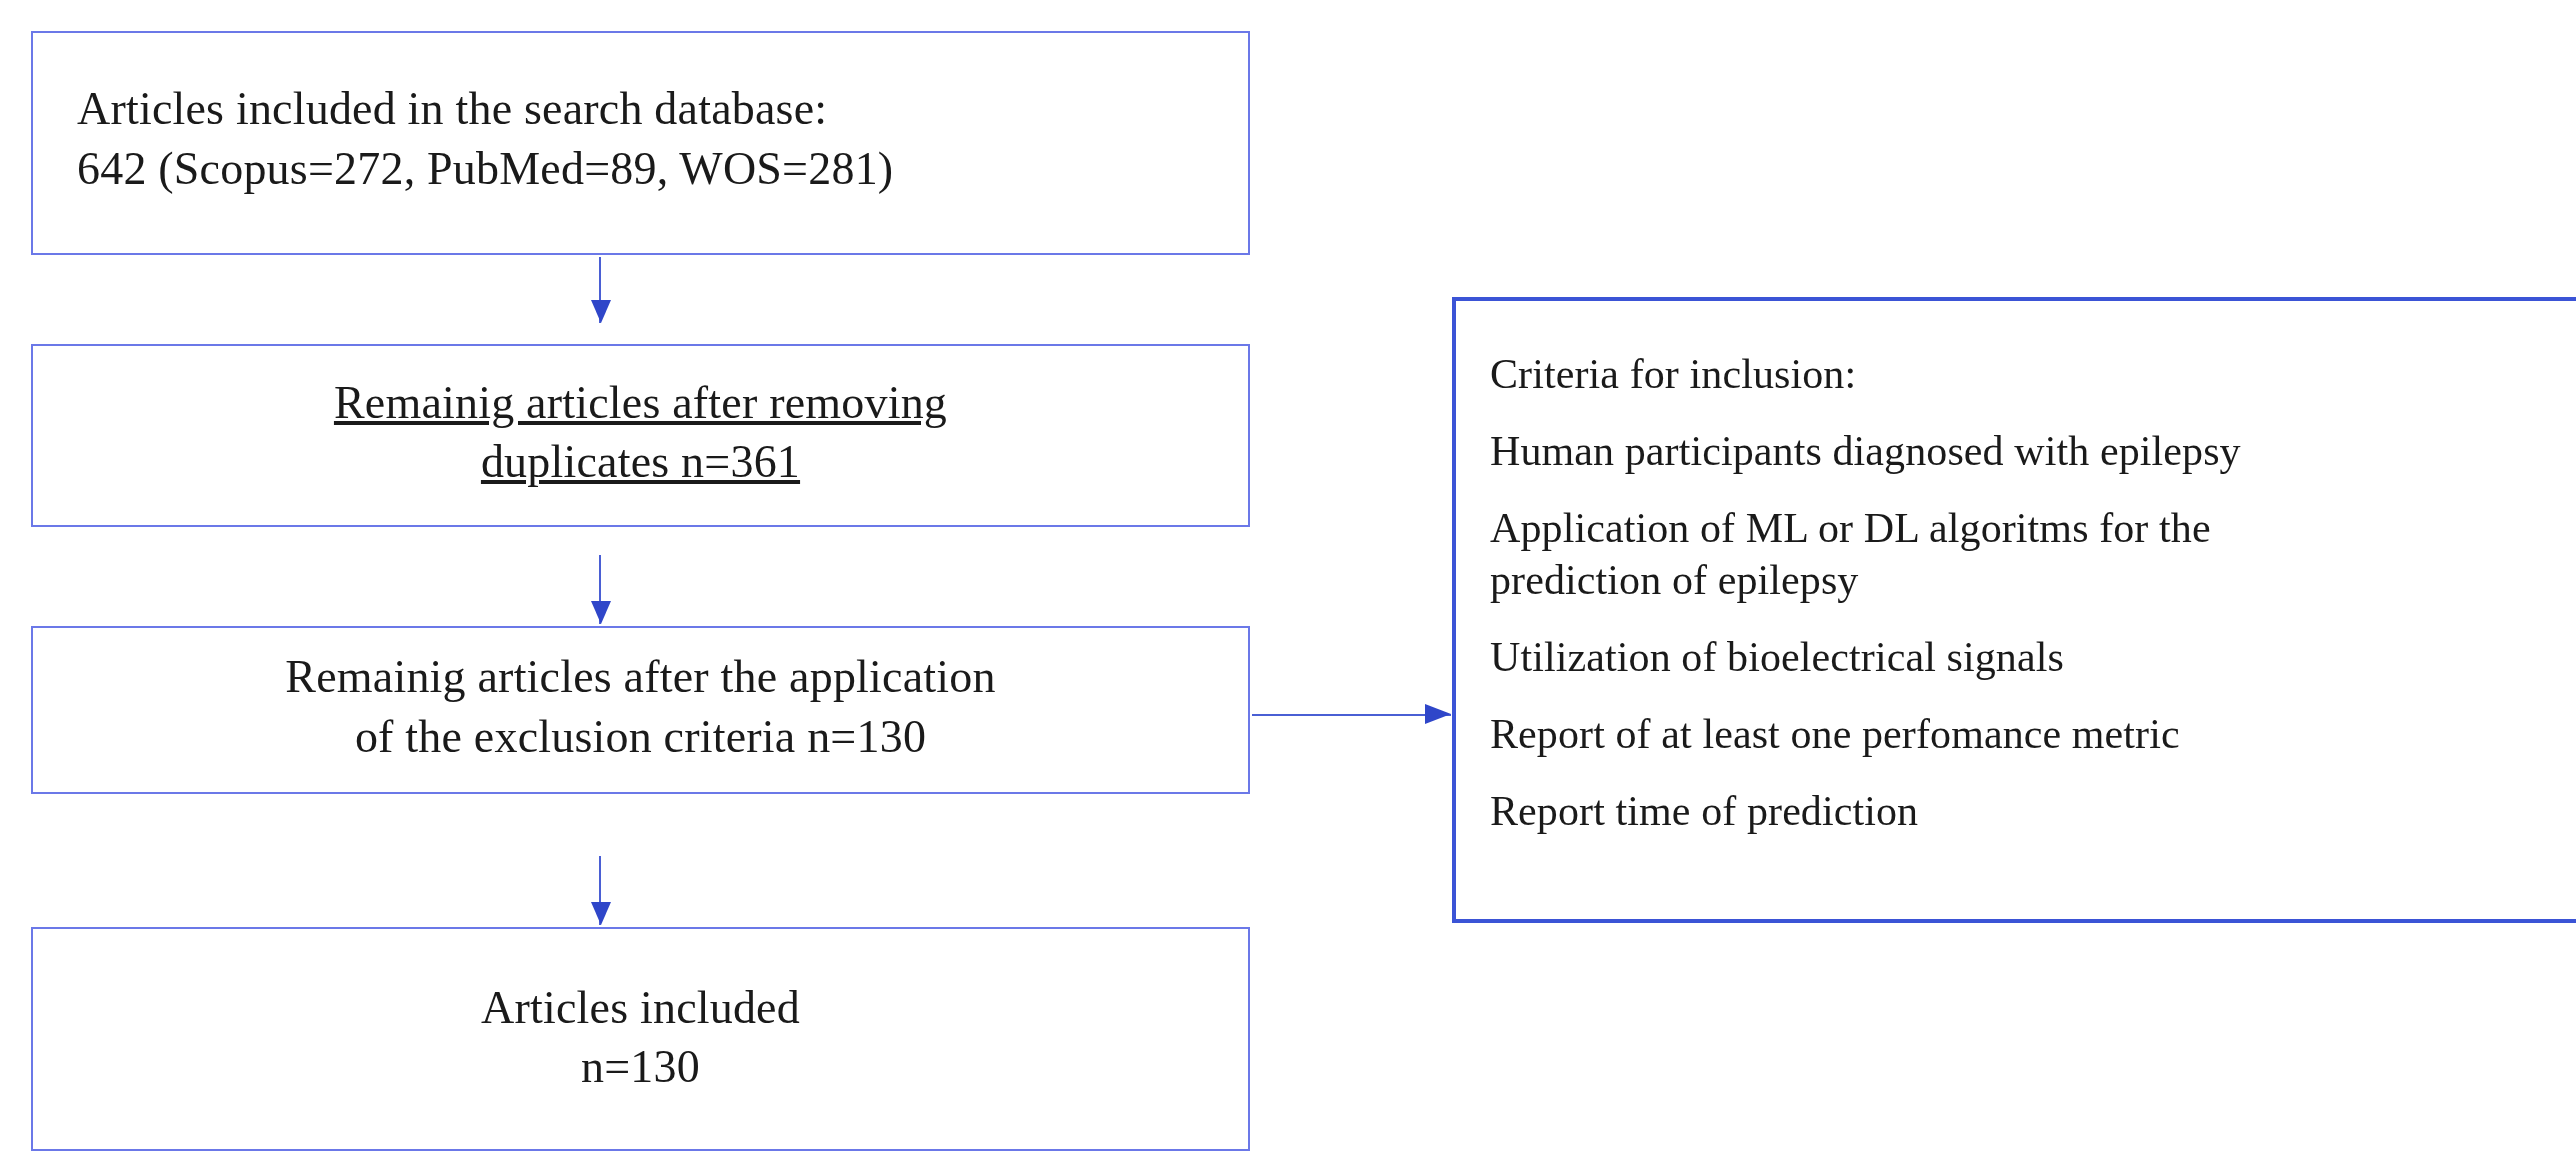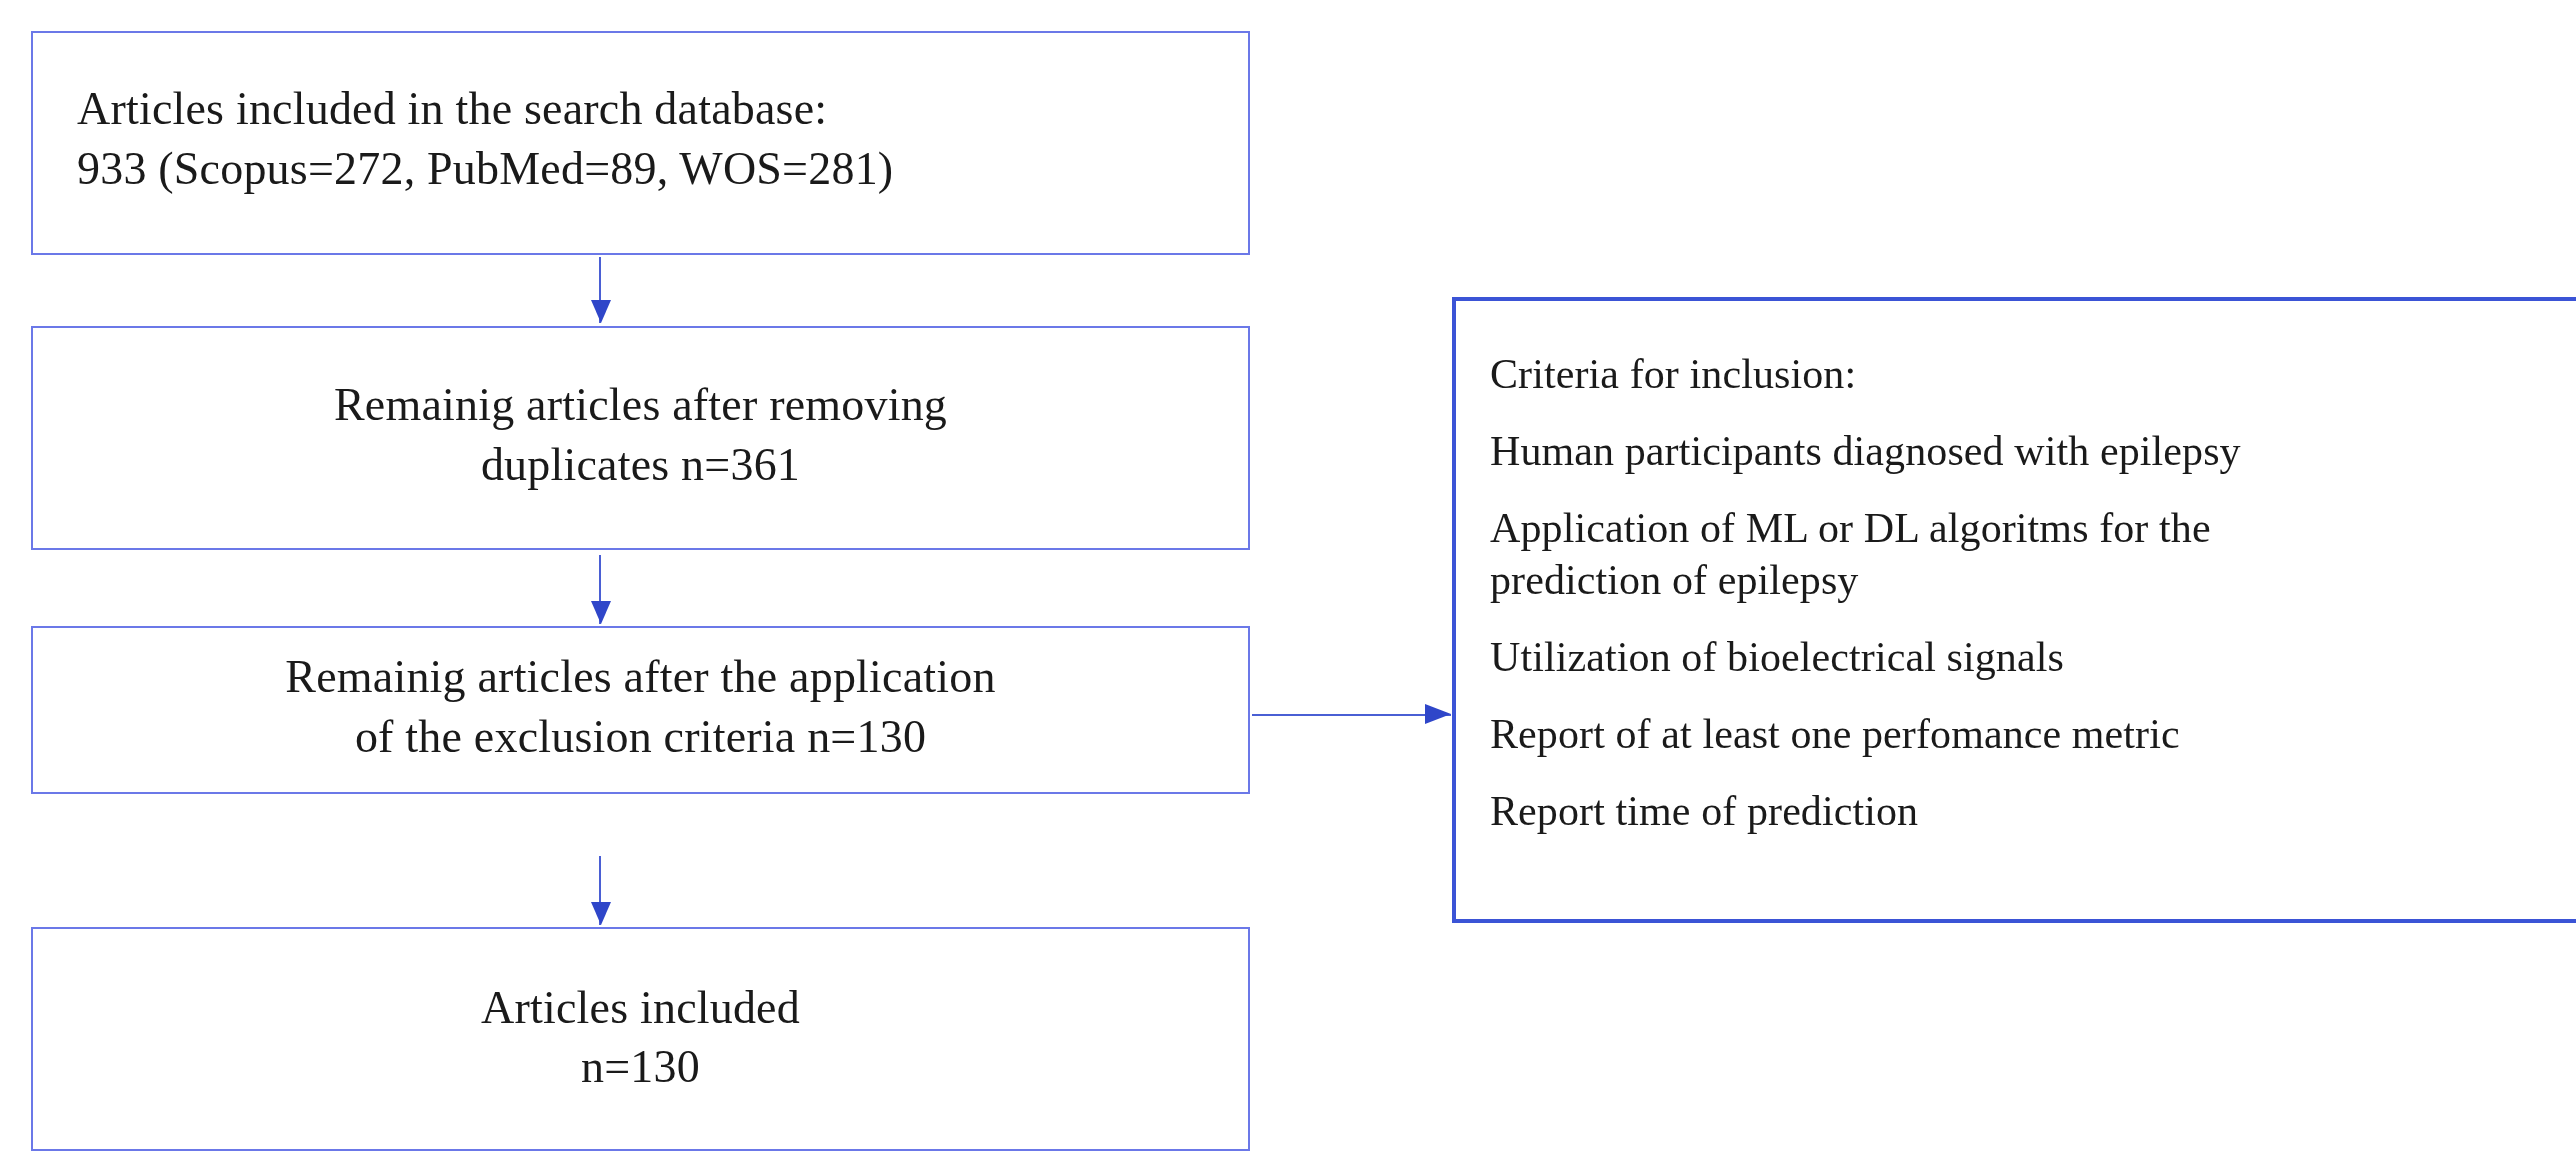--- a/index.html
+++ b/index.html
@@ -38,21 +38,21 @@
   .flow-box .line {
     font-size: 46px;
     line-height: 1.30;
     white-space: nowrap;
     letter-spacing: 0.2px;
   }
   .flow-box.align-left  .line { text-align: left; }
   .flow-box.align-center .line { text-align: center; }
 
   #box-search-database    { top: 31px;   height: 224px; }
-  #box-after-duplicates   { top: 326px;  height: 224px; }
+  #box-after-duplicates   { top: 344px;  height: 183px; text-decoration: underline; }
   #box-after-exclusion    { top: 626px;  height: 168px; }
   #box-articles-included  { top: 927px; height: 224px; }
 
   
   #box-after-duplicates  .text-block,
   #box-after-exclusion   .text-block { margin-top: -6.2px; }
   #box-articles-included .text-block { margin-top: -3.1px; }
   #box-search-database   .text-block { margin-top: -7.7px; }
 
   .flow-box .text-block { width: 100%; }
@@ -124,21 +124,21 @@
   #arrow-3-criteria .shaft { width: 100%; }
 </style>
 </head>
 <body>
 
 <div id="flow-root">
 
   <div class="flow-box align-left" id="box-search-database">
     <div class="text-block">
       <div class="line">Articles included in the search database:</div>
-      <div class="line">933 (Scopus=272, PubMed=89, WOS=281)</div>
+      <div class="line">642 (Scopus=272, PubMed=89, WOS=281)</div>
     </div>
   </div>
 
   <div class="connector v-arrow" id="arrow-1-2">
     <div class="shaft"></div>
     <div class="head"></div>
   </div>
 
   <div class="flow-box align-center" id="box-after-duplicates">
     <div class="text-block">

